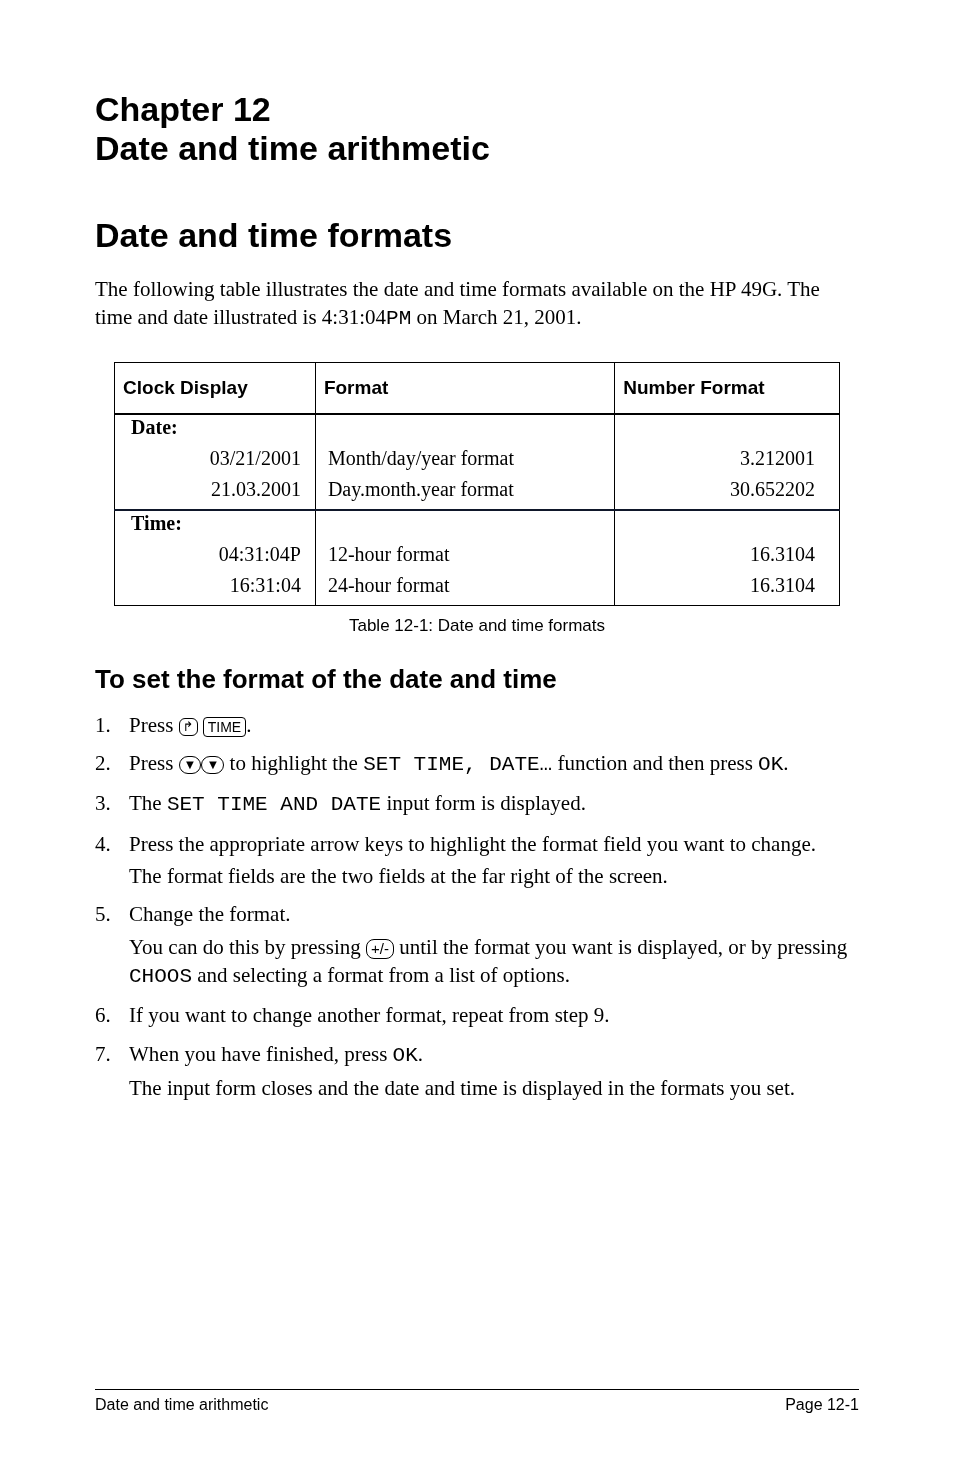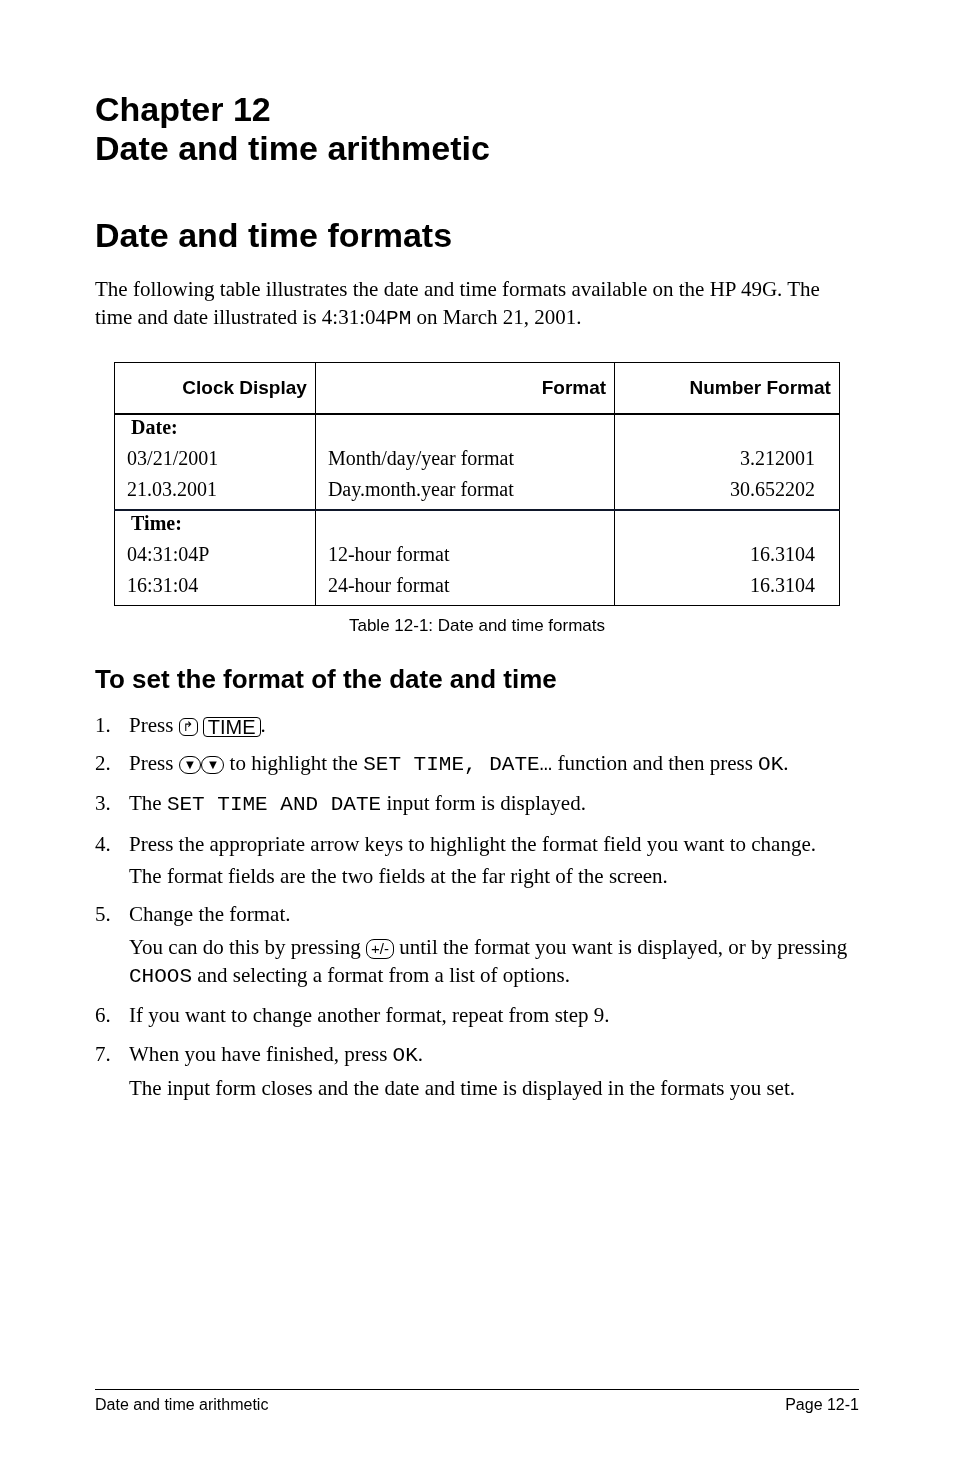--- a/index.html
+++ b/index.html
@@ -43,34 +43,35 @@
     margin: 0 auto 10px auto;
     border-collapse: collapse;
   }
   table.fmt th {
     font-family: Arial, Helvetica, sans-serif;
     font-weight: bold;
     font-size: 19px;
     padding: 14px 8px;
     border: 1px solid #000;
     border-bottom: 2px solid #000;
-    text-align: right;
+    text-align: left;
   }
   table.fmt td {
     font-size: 20px;
     padding: 4px 12px;
     border-left: 1px solid #000;
     border-right: 1px solid #000;
   }
   table.fmt td.label {
     font-weight: bold;
     padding-left: 16px;
     padding-top: 1px;
   }
   table.fmt td.val-left {
+    text-align: right;
     padding-right: 14px;
   }
   table.fmt td.val-right {
     text-align: right;
     padding-right: 24px;
   }
   table.fmt tr.sep td {
     border-top: 2px solid #0f172a;
   }
   table.fmt tr.last td {
@@ -127,21 +128,21 @@
     border-radius: 6px;
     font-size: 13px;
     padding: 0 3px;
     vertical-align: middle;
     line-height: 16px;
   }
   .key-label {
     display: inline-block;
     border: 1px solid #000;
     border-radius: 4px;
-    font-size: 20px;
+    font-size: 14px;
     padding: 0 4px;
     vertical-align: middle;
     line-height: 18px;
     font-family: Arial, sans-serif;
   }
   .key-arrow {
     display: inline-block;
     border: 1px solid #000;
     border-radius: 10px;
     font-size: 13px;

